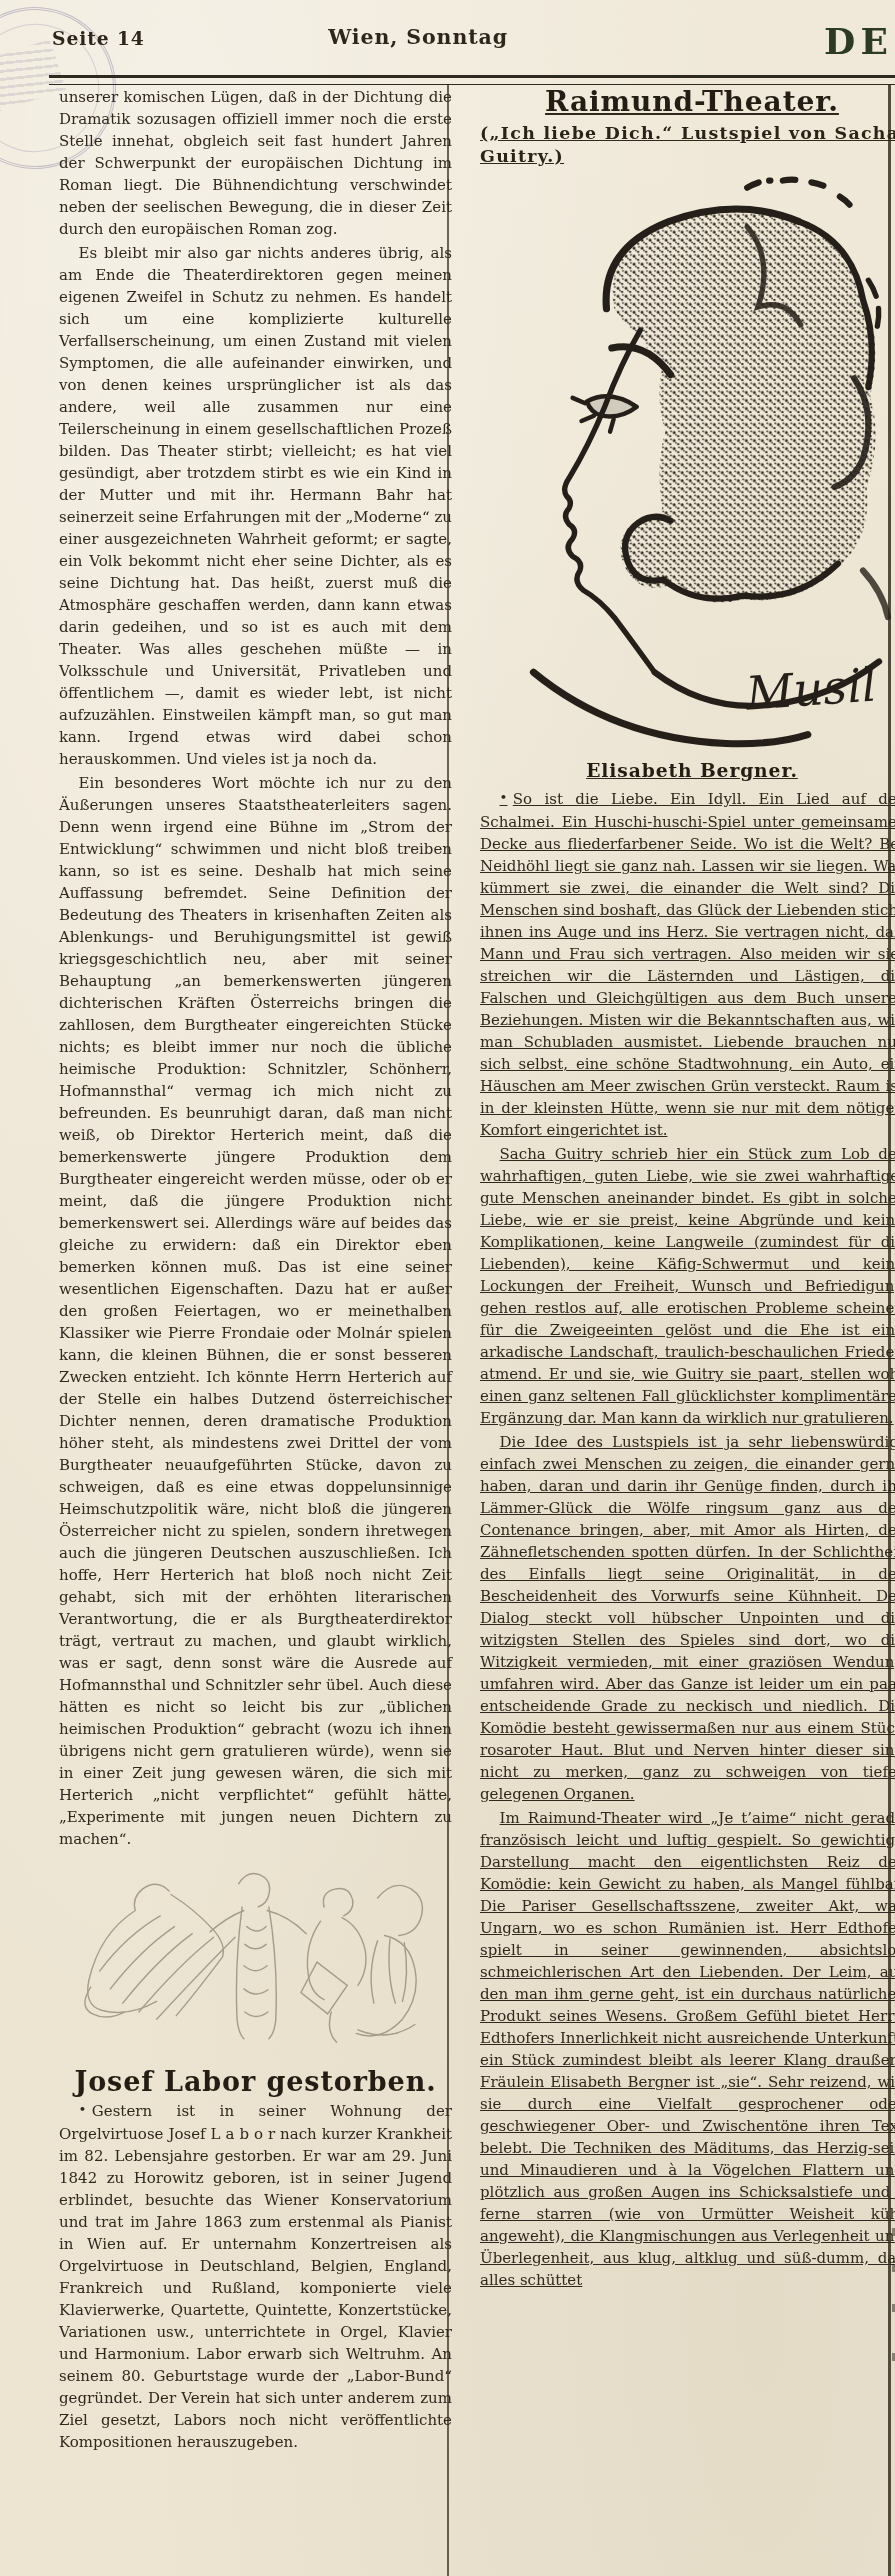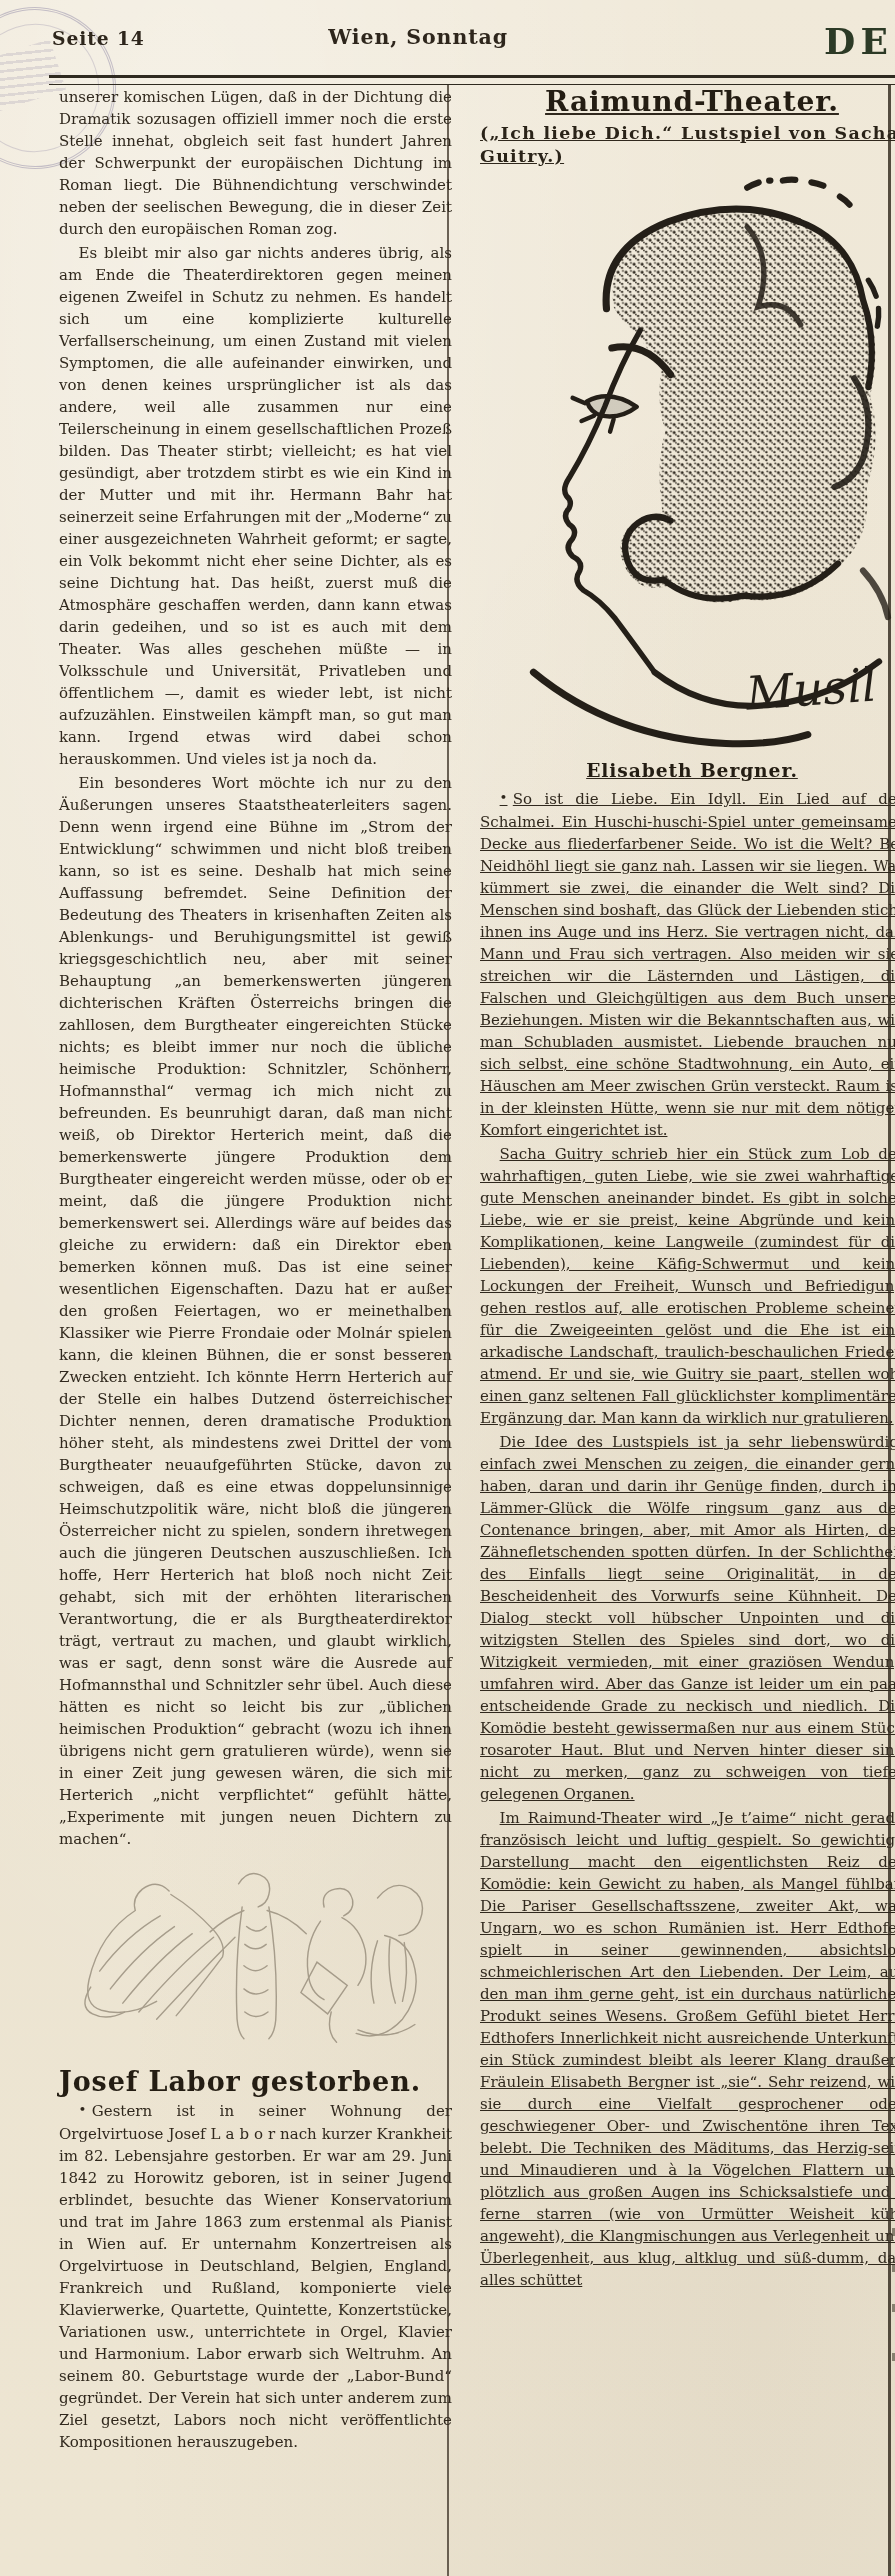--- a/index.html
+++ b/index.html
@@ -38,21 +38,21 @@
   .col-right{top:85px;left:480px;width:424px;text-decoration:underline;}
   p.body{margin:0 0 1.8px 0;}
   p.indent{text-indent:19.6px;}
   p.hang{text-indent:0;}
   .bullet{font-size:13.4px;position:relative;top:-1.8px;margin-right:5.3px;}
   
   .art-title{font-size:28px;font-weight:bold;text-align:center;letter-spacing:0.9px;
              color:#241d13;margin:1.8px 0 5.3px 0;line-height:30px;}
   .art-sub{font-size:17.4px;font-weight:bold;text-align:left;letter-spacing:1.3px;
            line-height:23px;margin:0 0 5.3px 0;color:#2a2318;}
-  .obit-title{font-size:27px;font-weight:bold;text-align:left;letter-spacing:0.9px;
+  .obit-title{font-size:27px;font-weight:bold;text-align:center;letter-spacing:0.9px;
               color:#241d13;margin:9px 0 7.1px 0;}
   .caption{font-size:18.7px;font-weight:bold;text-align:center;letter-spacing:0.9px;
            color:#241d13;margin:1.8px 0 7.1px 0;}
   figure{margin:0;}
   .portrait-wrap{width:100%;}
   .sketch-wrap{width:383px;margin:5.3px auto 0 auto;}
 </style>
 </head>
 <body>
 

